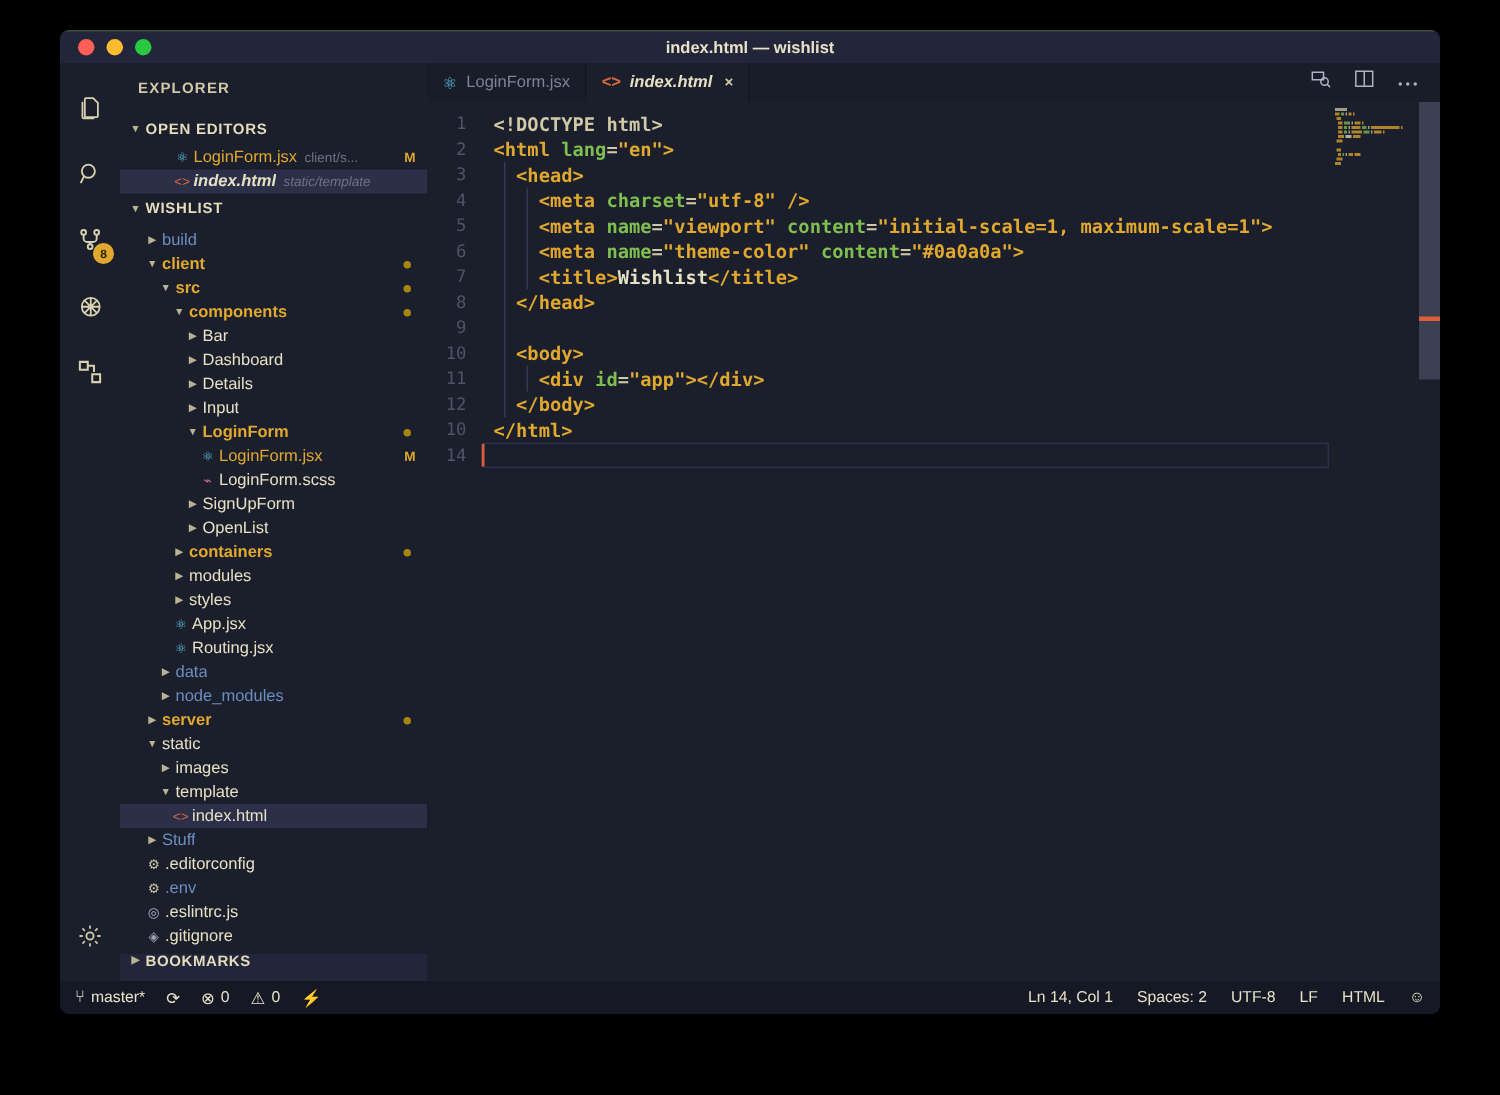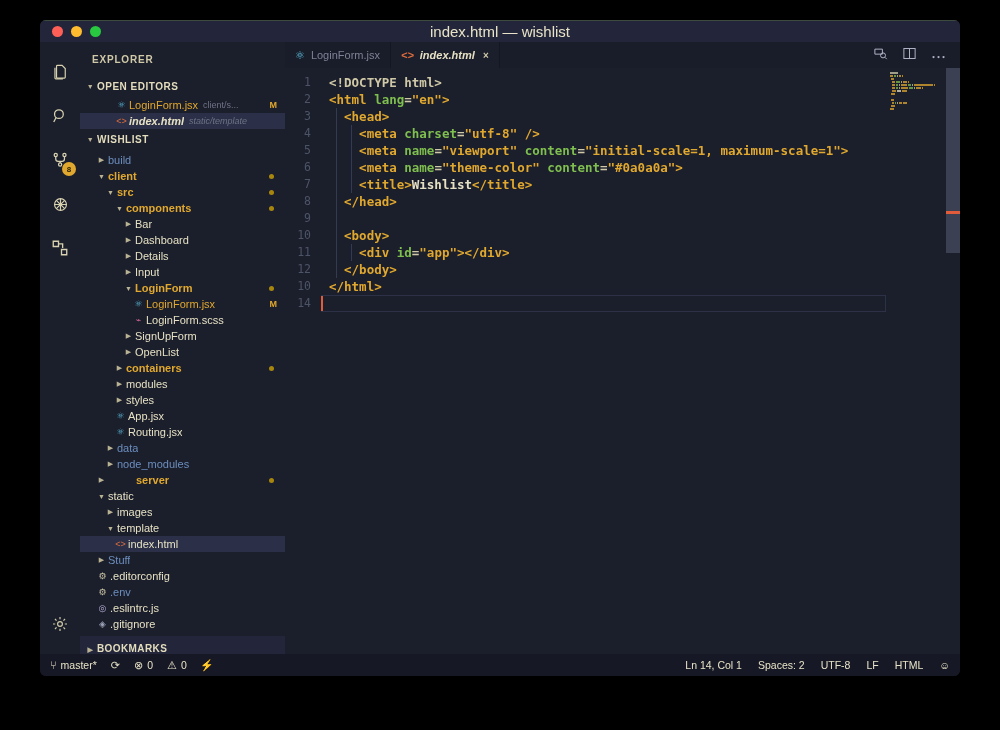--- a/index.html
+++ b/index.html
@@ -26,21 +26,21 @@
     display: flex; align-items: center;
     position: relative;
   }
   .traffic { display: flex; gap: 8px; padding-left: 12px; }
   .dot { width: 11px; height: 11px; border-radius: 50%; }
   .dot.red { background: #ff5f57; }
   .dot.yellow { background: #febc2e; }
   .dot.green { background: #28c840; }
   #title-text {
     position: absolute; left: 0; right: 0; text-align: center;
-    font-size: 15px; font-weight: normal; color: #e8e3c8;
+    font-size: 11px; font-weight: bold; color: #e8e3c8;
     pointer-events: none;
   }
   
   #bodyrow { flex: 1; display: flex; min-height: 0; }
   
   #activitybar {
     width: 40px; flex: 0 0 40px;
     background: #1b1e2b;
     display: flex; flex-direction: column; align-items: center;
     padding-top: 8px;
@@ -115,21 +115,21 @@
   .c-mark { color: #e0a82e; }
   .ic-react { color: #5fc8e8; }
   .ic-html { color: #e06c3b; }
   .ic-scss { color: #e06c9e; }
   .ic-gear2 { color: #c9c3a4; }
   .ic-eslint { color: #b8b2d8; }
   .ic-git { color: #9aa0b5; }
   #tree { flex: 1; overflow: hidden; padding-top: 2px; }
   #bookmarks {
     height: 18px; flex: 0 0 18px;
-    display: flex; align-items: flex-end;
+    display: flex; align-items: flex-start;
     background: #23263a; padding-left: 4px;
     font-size: 10px; font-weight: bold; letter-spacing: 0.4px;
     color: #e3ddbd;
   }
   
   #editorarea { flex: 1; display: flex; flex-direction: column; min-width: 0; background: #1b1e2b; }
   #tabsbar {
     height: 26px; flex: 0 0 26px;
     background: #191c29;
     display: flex; align-items: stretch;
@@ -417,21 +417,21 @@
             <span class="label c-blue" style="">data</span>
           </div>
           <div class="row">
             <span style="width:24px;flex:0 0 24px"></span>
             <span class="twisty">▶</span>
             <span class="label c-blue" style="">node_modules</span>
           </div>
           <div class="row">
             <span style="width:15px;flex:0 0 15px"></span>
             <span class="twisty">▶</span>
-            <span class="label c-orange" style="font-weight:bold;margin-left:28px;">server</span>
+            <span class="label c-orange" style="font-weight:bold;">server</span>
             <span class="modot"></span>
           </div>
           <div class="row">
             <span style="width:15px;flex:0 0 15px"></span>
             <span class="twisty">▼</span>
             <span class="label c-white" style="">static</span>
           </div>
           <div class="row">
             <span style="width:24px;flex:0 0 24px"></span>
             <span class="twisty">▶</span>

